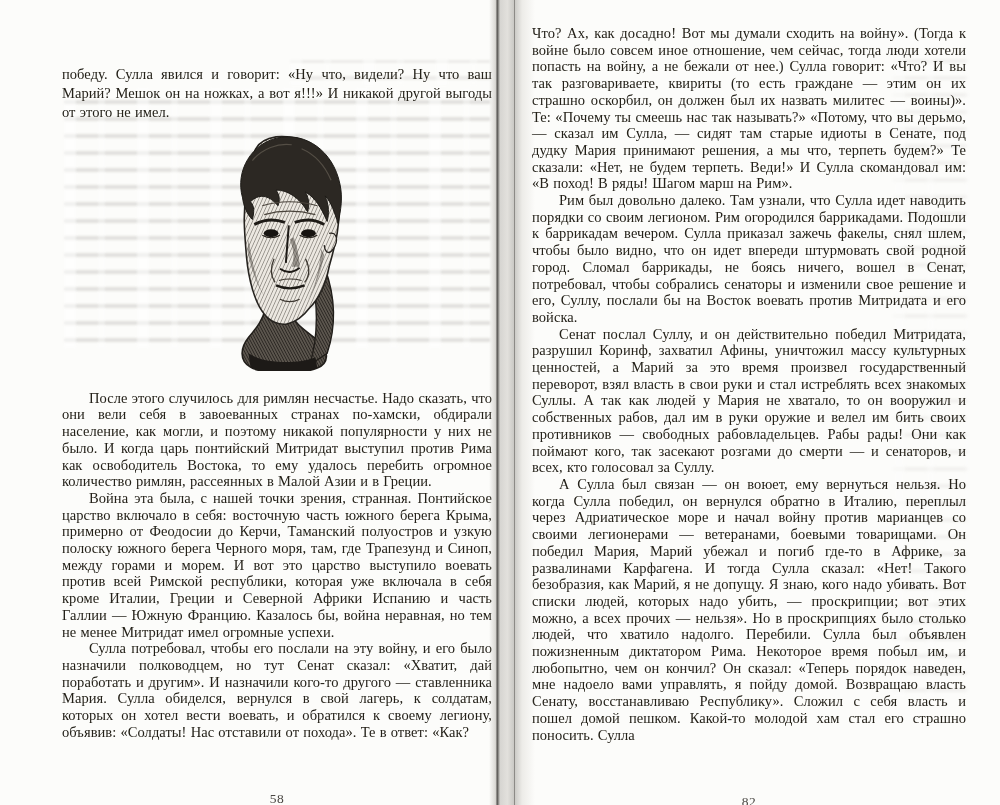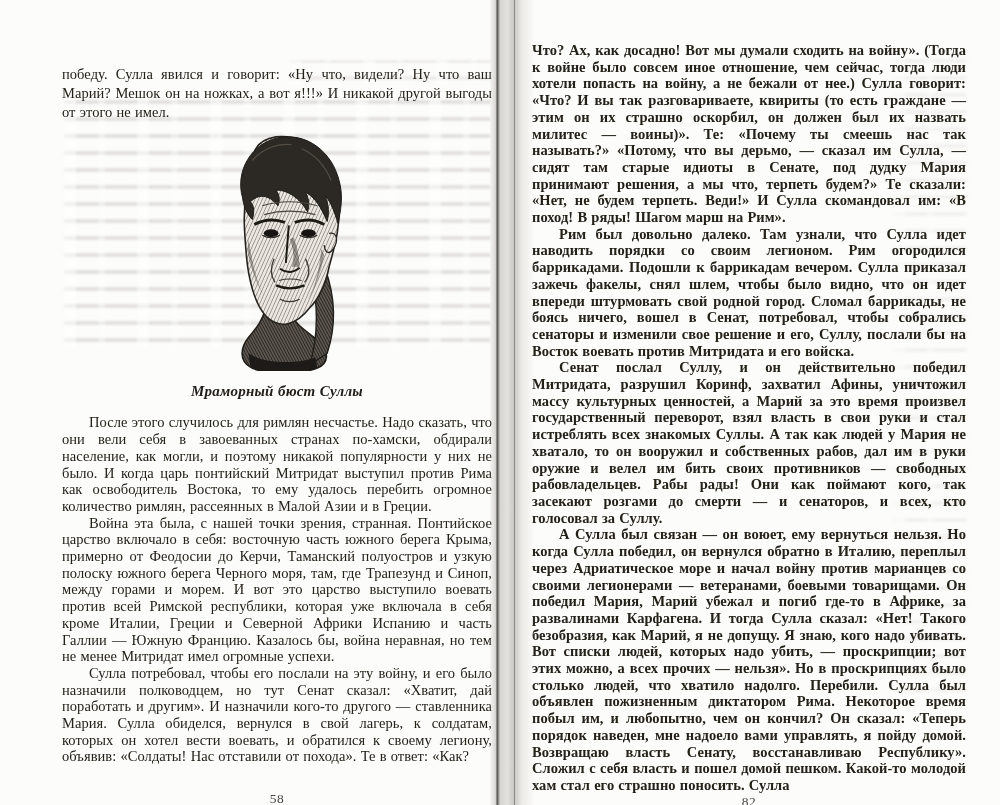--- a/index.html
+++ b/index.html
@@ -11,21 +11,21 @@
   }
   .col{position:absolute;}
   .text-col{
     font-size:14.5px;line-height:16.7px;text-align:justify;
     letter-spacing:.05px;word-spacing:.5px;color:#242119;
   }
   .text-col p{margin:0;padding:0;}
   .text-col p.indent{text-indent:27px;}
   #left-col{left:62px;top:26px;width:430px;margin-top:39px;}
   #left-col .cont{line-height:19px;}
-  #right-col{left:532px;top:42px;width:434px;font-weight:bold;}
+  #right-col{left:532px;top:25px;width:434px;}
   
   figure{margin:0;padding:0;text-align:center;}
   #bust-figure{margin-top:9px;position:relative;}
   #bust-figure svg{display:inline-block;}
   figcaption{
     font-weight:bold;font-style:italic;font-size:15px;color:#23201c;
     margin-top:8px;letter-spacing:.2px;
   }
   #left-body{margin-top:15px;}
   
@@ -129,21 +129,20 @@
         <path d="M82 130 Q76 144 83 154 M114 130 Q121 144 113 154" fill="none" stroke="#39342d" stroke-width="1.3"></path>
 
         <path d="M84 157 Q98 163 113 157" fill="none" stroke="#1d1a16" stroke-width="2.4"></path>
         <path d="M87 152 Q98 149 110 152" fill="none" stroke="#3a352e" stroke-width="1.2"></path>
         <path d="M88 171 Q98 176 108 171" fill="none" stroke="#3a352e" stroke-width="1.2"></path>
 
         <path d="M56 110 C60 134 64 154 72 168 C64 156 58 138 55 122 Z" fill="url(#hd)" opacity=".5"></path>
         <path d="M130 120 C128 142 124 158 116 172 C124 160 130 142 133 126 Z" fill="url(#hd)" opacity=".5"></path>
       </g>
     </svg>
-    <figcaption>Мраморный бюст Суллы</figcaption>
   </figure>
 
   <div id="left-body">
     <p class="indent">После этого случилось для римлян несчастье. Надо сказать, что они вели себя в завоеванных странах по-хамски, обдирали население, как могли, и поэтому никакой популярности у них не было. И когда царь понтийский Митридат выступил против Рима как освободитель Востока, то ему удалось перебить огромное количество римлян, рассеянных в Малой Азии и в Греции.</p>
     <p class="indent">Война эта была, с нашей точки зрения, странная. Понтийское царство включало в себя: восточную часть южного берега Крыма, примерно от Феодосии до Керчи, Таманский полуостров и узкую полоску южного берега Черного моря, там, где Трапезунд и Синоп, между горами и морем. И вот это царство выступило воевать против всей Римской республики, которая уже включала в себя кроме Италии, Греции и Северной Африки Испанию и часть Галлии — Южную Францию. Казалось бы, война неравная, но тем не менее Митридат имел огромные успехи.</p>
     <p class="indent">Сулла потребовал, чтобы его послали на эту войну, и его было назначили полководцем, но тут Сенат сказал: «Хватит, дай поработать и другим». И назначили кого-то другого — ставленника Мария. Сулла обиделся, вернулся в свой лагерь, к солдатам, которых он хотел вести воевать, и обратился к своему легиону, объявив: «Солдаты! Нас отставили от похода». Те в ответ: «Как?</p>
   </div>
 </div>
 
 <div class="col text-col" id="right-col">

